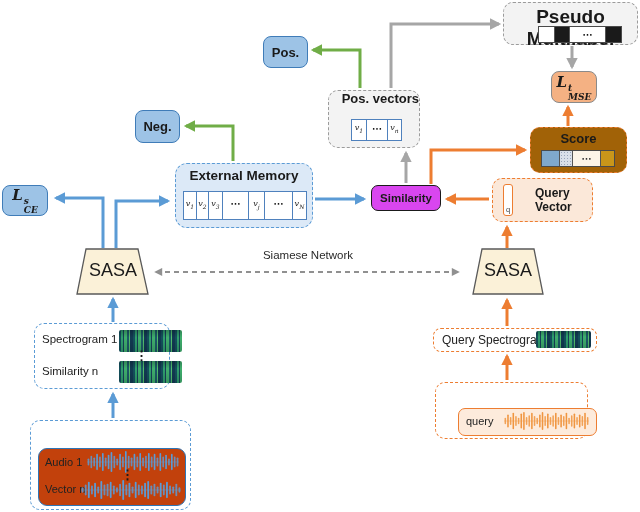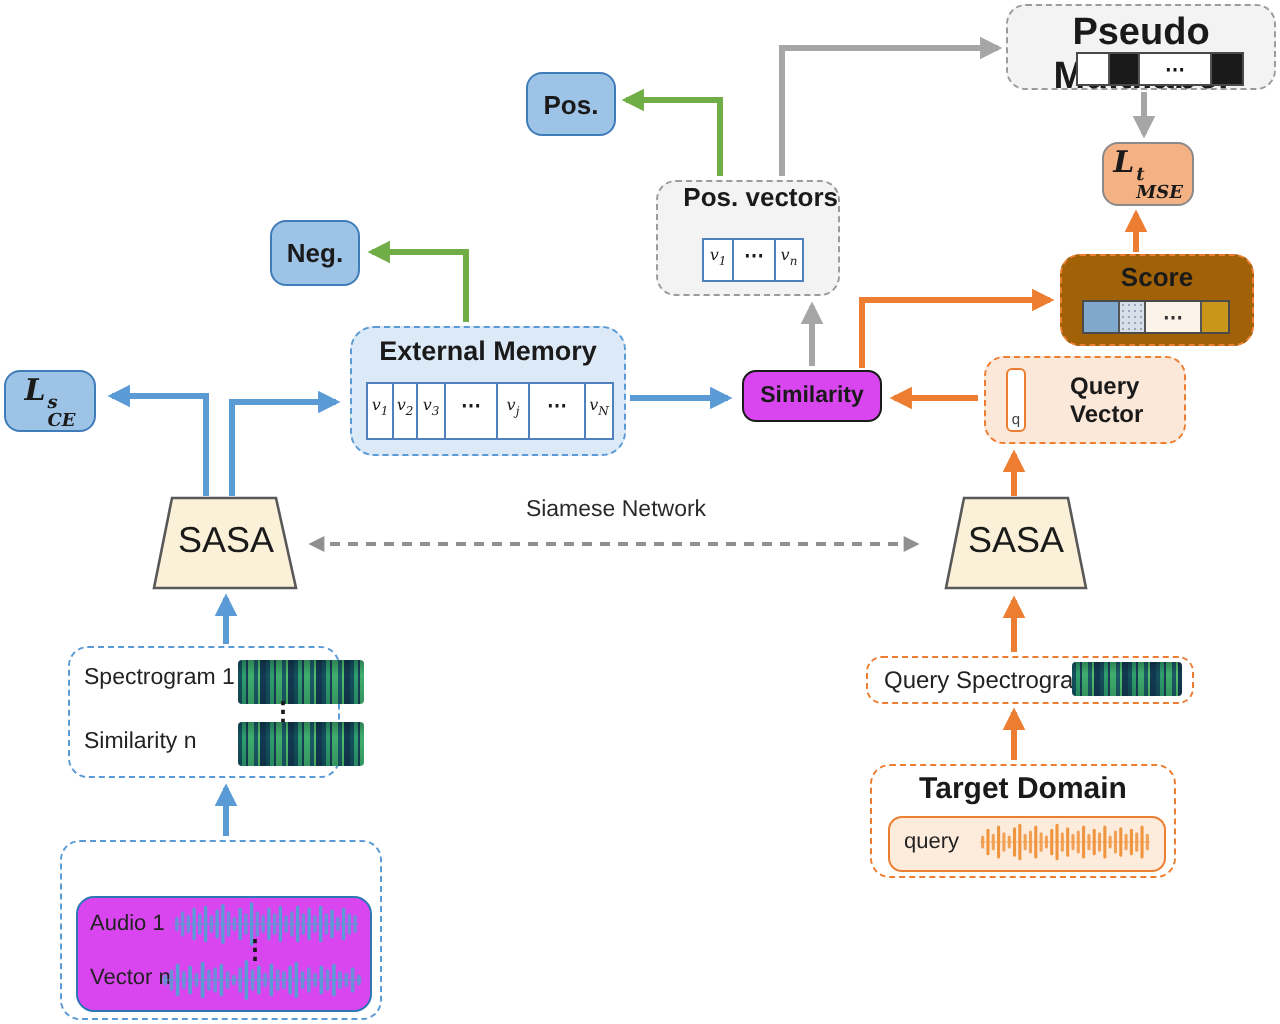--- a/index.html
+++ b/index.html
@@ -42,21 +42,21 @@
   .segbar{display:flex;border:1px solid #4a4a4a;height:15px;background:#fff;}
   .seg{display:flex;align-items:center;justify-content:center;height:100%;
        border-left:1px solid #555;font-weight:700;font-size:10px;box-sizing:border-box;}
   .seg:first-child{border-left:none;}
   .dots-tex{background-image:radial-gradient(#98a5bb 26%,transparent 27%);background-size:3px 3px;}
   
   .spec{border-radius:2px;
     background:linear-gradient(180deg,rgba(0,0,10,.25),rgba(0,0,0,0) 35%,rgba(0,0,10,.15)),
     repeating-linear-gradient(90deg,#14505c 0 2px,#2f9e6e 2px 4px,#173f57 4px 5px,
       #3fae6d 5px 8px,#1b5a66 8px 10px,#52c06d 10px 11px,#123a52 11px 14px);}
-  .inner-blue{background:#d946ef;border:1.3px solid #2E75B6;border-radius:9px;}
+  .inner-blue{background:#c2410c;border:1.3px solid #2E75B6;border-radius:9px;}
   .inner-orange{background:#FDEBDC;border:1.3px solid #ED7D31;border-radius:7px;}
   .smalllabel{font-size:11.5px;color:#222;}
   .vdots{font-weight:700;font-size:13px;line-height:0.65;text-align:center;letter-spacing:0;}
   .sasa-label{font-size:18px;text-align:center;color:#1a1a1a;z-index:3;}
   .qrect{background:#fff;border:1.5px solid #ED7D31;border-radius:3px;
          display:flex;align-items:flex-end;justify-content:center;
          font-size:7.5px;color:#444;padding-bottom:1px;box-sizing:border-box;}
   .siamese{font-size:11.5px;color:#2a2a2a;text-align:center;}
 </style>
 </head>
@@ -289,22 +289,21 @@
         </div>
     </div>
   </div>
 
   <div class="abs dash-orange-white" style="left:433px;top:328px;width:164px;height:24px;border-radius:8px;">
     <div class="smalllabel" style="position:absolute;left:8px;top:4px;font-size:12px;">Query Spectrogram</div>
     <div class="spec" style="position:absolute;left:102px;top:2px;width:55px;height:17px;"></div>
   </div>
 
   <div class="abs dash-orange-white" style="left:435px;top:382px;width:153px;height:57px;">
-    <div class="bigtitle" style="margin-top:3px;">Target Domain</div>
-    <div class="inner-orange" style="position:absolute;left:8px;top:25px;width:137px;height:26px;">
+    <div class="inner-orange" style="position:absolute;left:22px;top:25px;width:137px;height:26px;">
       <div class="smalllabel" style="position:absolute;left:7px;top:6px;font-size:11px;">query</div>
       <div id="wave-query" style="position:absolute;left:45px;top:2px;width:85px;height:20px;">
           <svg viewBox="0 0 100 24" preserveAspectRatio="none" style="width: 100%; height: 100%; display: block;">
             <line x1="0" x2="100" y1="12" y2="12" stroke="#F0953F" stroke-width="0.7" opacity="0.65"></line>
             <line x1="1.5625" x2="1.5625" y1="9" y2="15" stroke="#F0953F" stroke-width="1.8124999999999998" stroke-linecap="round" opacity="0.85"></line>
             <line x1="4.6875" x2="4.6875" y1="5" y2="19" stroke="#F0953F" stroke-width="1.8124999999999998" stroke-linecap="round" opacity="1"></line>
             <line x1="7.8125" x2="7.8125" y1="8" y2="16" stroke="#F0953F" stroke-width="1.8124999999999998" stroke-linecap="round" opacity="0.85"></line>
             <line x1="10.9375" x2="10.9375" y1="3" y2="21" stroke="#F0953F" stroke-width="1.8124999999999998" stroke-linecap="round" opacity="1"></line>
             <line x1="14.0625" x2="14.0625" y1="7" y2="17" stroke="#F0953F" stroke-width="1.8124999999999998" stroke-linecap="round" opacity="0.85"></line>
             <line x1="17.1875" x2="17.1875" y1="9" y2="15" stroke="#F0953F" stroke-width="1.8124999999999998" stroke-linecap="round" opacity="0.85"></line>

